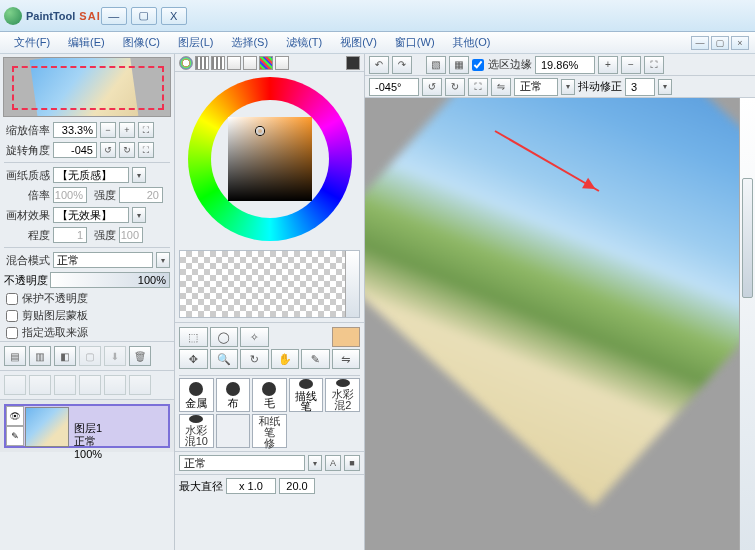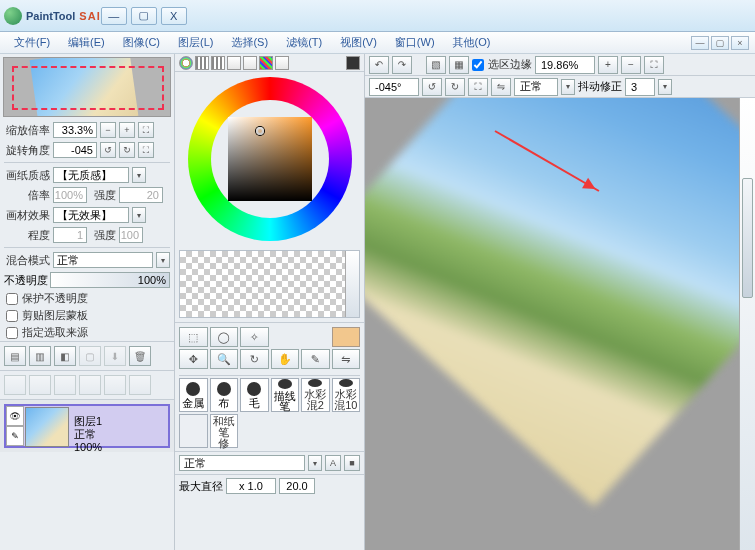--- a/index.html
+++ b/index.html
@@ -55,21 +55,21 @@
 .layer-tools{display:flex;gap:3px;padding:4px;border-top:1px solid #c5cdd5;border-bottom:1px solid #c5cdd5}
 .lbtn{width:22px;height:20px;background:linear-gradient(#fff,#e0e7ee);border:1px solid #9aa;display:flex;align-items:center;justify-content:center;font-size:10px;color:#666}
 .lbtn.dis{opacity:.45}
 
 
 .layers{padding:4px;background:#e4e8ec;flex:0 0 auto}
 .layer{display:flex;border:2px solid #7a6fd8;background:#d2ccf0;height:44px}
 .layer .vis{width:18px;display:flex;flex-direction:column}
 .layer .vis div{flex:1;border:1px solid #aaa;background:#fff;display:flex;align-items:center;justify-content:center;font-size:9px}
 .layer .thumb{width:44px;height:40px;margin:1px;background:linear-gradient(135deg,#6fb6ef 0%,#a4d4f5 40%,#f0e2b8 70%);border:1px solid #888}
-.layer .meta{flex:1;padding:9px 4px;font-size:10px;line-height:13px}
+.layer .meta{flex:1;padding:16px 4px;font-size:10px;line-height:13px}
 
 
 .swatch-row{height:18px;display:flex;align-items:center;gap:2px;padding:2px 4px;border-bottom:1px solid #c5cdd5}
 .sw{width:14px;height:14px;border:1px solid #999;background:linear-gradient(#fff,#e6e6e6)}
 .sw.fill{background:#333}
 .sw.ring{border-radius:50%;background:radial-gradient(circle,#fff 35%,#e66 36%,#6e6 55%,#66e 75%)}
 .sw.bars{background:repeating-linear-gradient(90deg,#888 0 2px,#fff 2px 4px)}
 
 .color-wheel-area{height:174px;display:flex;align-items:center;justify-content:center;position:relative}
 .wheel{width:164px;height:164px;border-radius:50%;background:conic-gradient(red,magenta,blue,cyan,lime,yellow,red);position:relative;display:flex;align-items:center;justify-content:center}
@@ -80,21 +80,21 @@
 
 .swatches-panel{height:68px;margin:4px;border:1px solid #b6c0ca;background:repeating-conic-gradient(#ccc 0 25%,#fff 0 50%) 0 0/12px 12px;position:relative}
 .swatches-panel .sb{position:absolute;right:0;top:0;bottom:0;width:14px;background:linear-gradient(#fff,#d8e0e8);border-left:1px solid #aaa}
 
 
 .toolgrid{display:grid;grid-template-columns:repeat(6,1fr);gap:2px;padding:4px;border-top:1px solid #c5cdd5}
 .tg{height:20px;background:linear-gradient(#fff,#e3e9ef);border:1px solid #9aa;display:flex;align-items:center;justify-content:center;font-size:11px;color:#555}
 .tg.fg{background:#f2c78d;border:1px solid #a98}
 
 
-.brushgrid{display:grid;grid-template-columns:repeat(6,1fr);gap:2px;padding:0 4px}
+.brushgrid{display:grid;grid-template-columns:repeat(5,1fr);gap:2px;padding:0 4px}
 .bp{height:34px;background:#fff;border:1px solid #a5afba;display:flex;flex-direction:column;align-items:center;justify-content:center;font-size:9px;line-height:10px;text-align:center}
 .bp .dot{width:14px;height:14px;background:#333;border-radius:50%;margin-bottom:2px}
 .bp.empty{background:#eceff3}
 .brow2{font-size:9px;color:#333;line-height:10px;text-align:center}
 
 .brush-mode{display:flex;align-items:center;gap:3px;padding:3px 4px;border-top:1px solid #c5cdd5;margin-top:3px}
 .brush-mode .dd{flex:1;height:16px;background:#fff;border:1px solid #9aa;padding:0 4px;display:flex;align-items:center}
 
 .maxd{padding:3px 4px;display:flex;align-items:center;gap:3px;border-top:1px solid #c5cdd5}
 .maxd .dd{width:50px;height:16px;background:#fff;border:1px solid #9aa;display:flex;align-items:center;justify-content:center}

